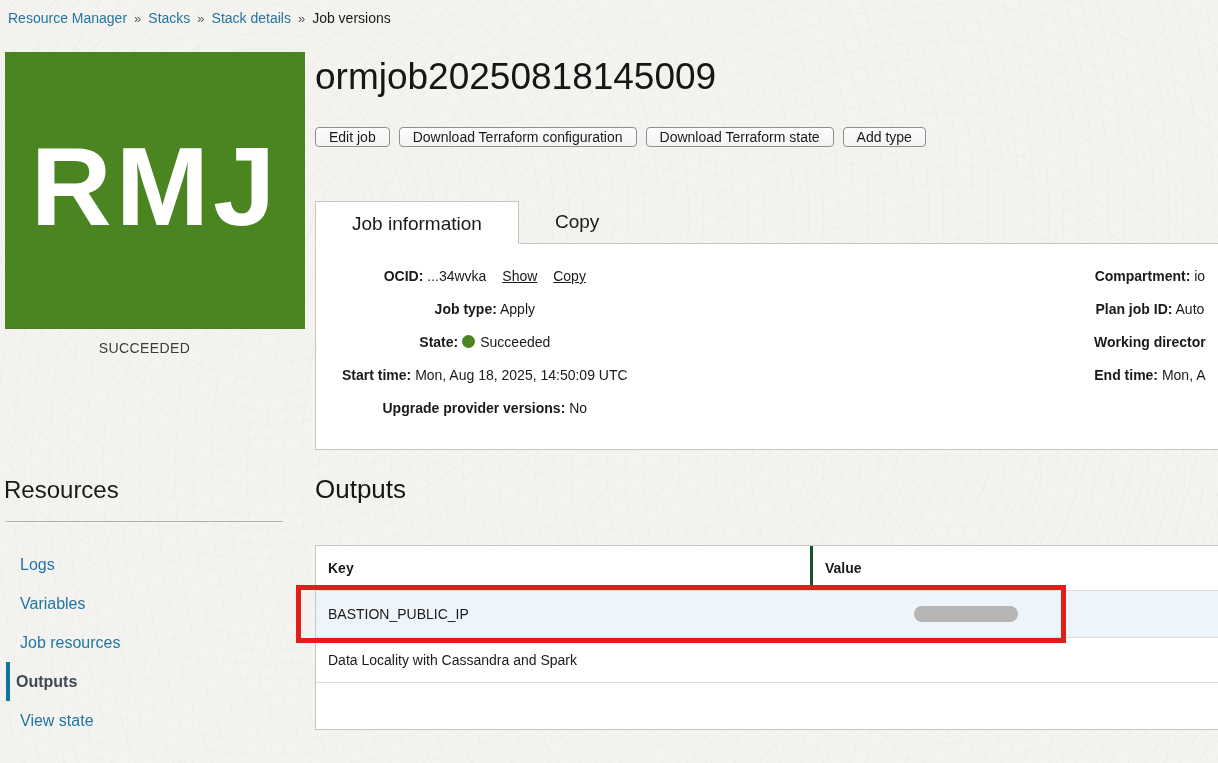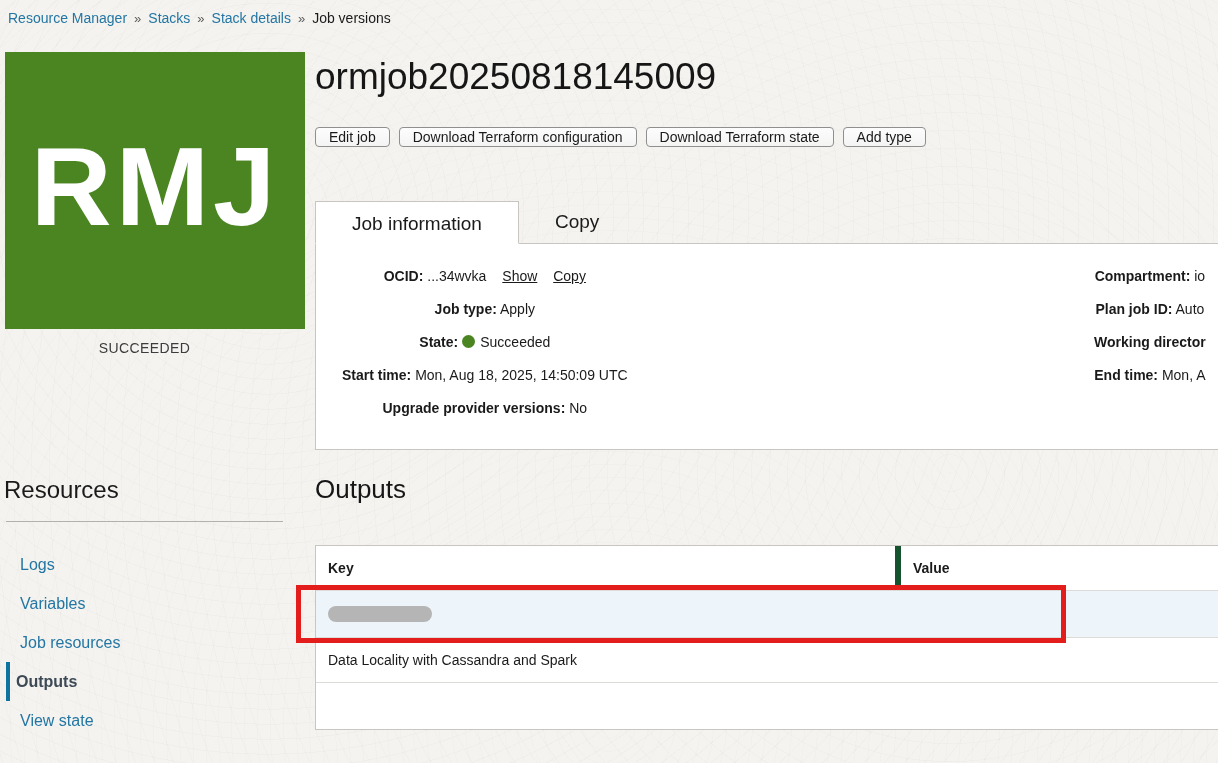--- a/index.html
+++ b/index.html
@@ -103,21 +103,21 @@
   .outputs-heading {
     position:absolute; left:0; top:474px;
     font-size:26px; font-weight:400; color:#161616;
   }
 
   .outputs-table {
     position:absolute; left:0; top:545px; width:1000px;
     background:#ffffff; border:1px solid #c9c6c1; font-size:14px;
   }
   .t-header { display:flex; height:45px; border-bottom:1px solid #dddbd7; font-weight:bold; }
-  .t-header .c-key { width:585px; border-right:6px solid #14532d; }
+  .t-header .c-key { width:497px; border-right:3px solid #14532d; }
   .t-cell { display:flex; align-items:center; padding-left:12px; }
   .t-header .c-val { flex:1; }
   .t-row { display:flex; height:47px; border-bottom:1px solid #dddbd7; }
   .t-row .c-key { width:586px; }
   .t-row .c-val { flex:1; }
   .t-row.highlight { background:#edf4fa; }
   .t-row.plain { height:45px; }
   .t-footer { height:46px; }
   .redacted-blob {
     width:104px; height:16px; border-radius:8px; background:#b5b5b5;
@@ -215,20 +215,21 @@
     </div>
 
     <h2 class="outputs-heading">Outputs</h2>
 
     <div class="outputs-table">
       <div class="t-header">
         <div class="t-cell c-key">Key</div>
         <div class="t-cell c-val">Value</div>
       </div>
       <div class="t-row highlight">
+        <div class="t-cell c-key">BASTION_PUBLIC_IP</div>
         <div class="t-cell c-val">
           <div class="redacted-blob"></div>
         </div>
       </div>
       <div class="t-row plain">
         <div class="t-cell c-val">Data Locality with Cassandra and Spark</div>
       </div>
       <div class="t-footer"></div>
     </div>
 

